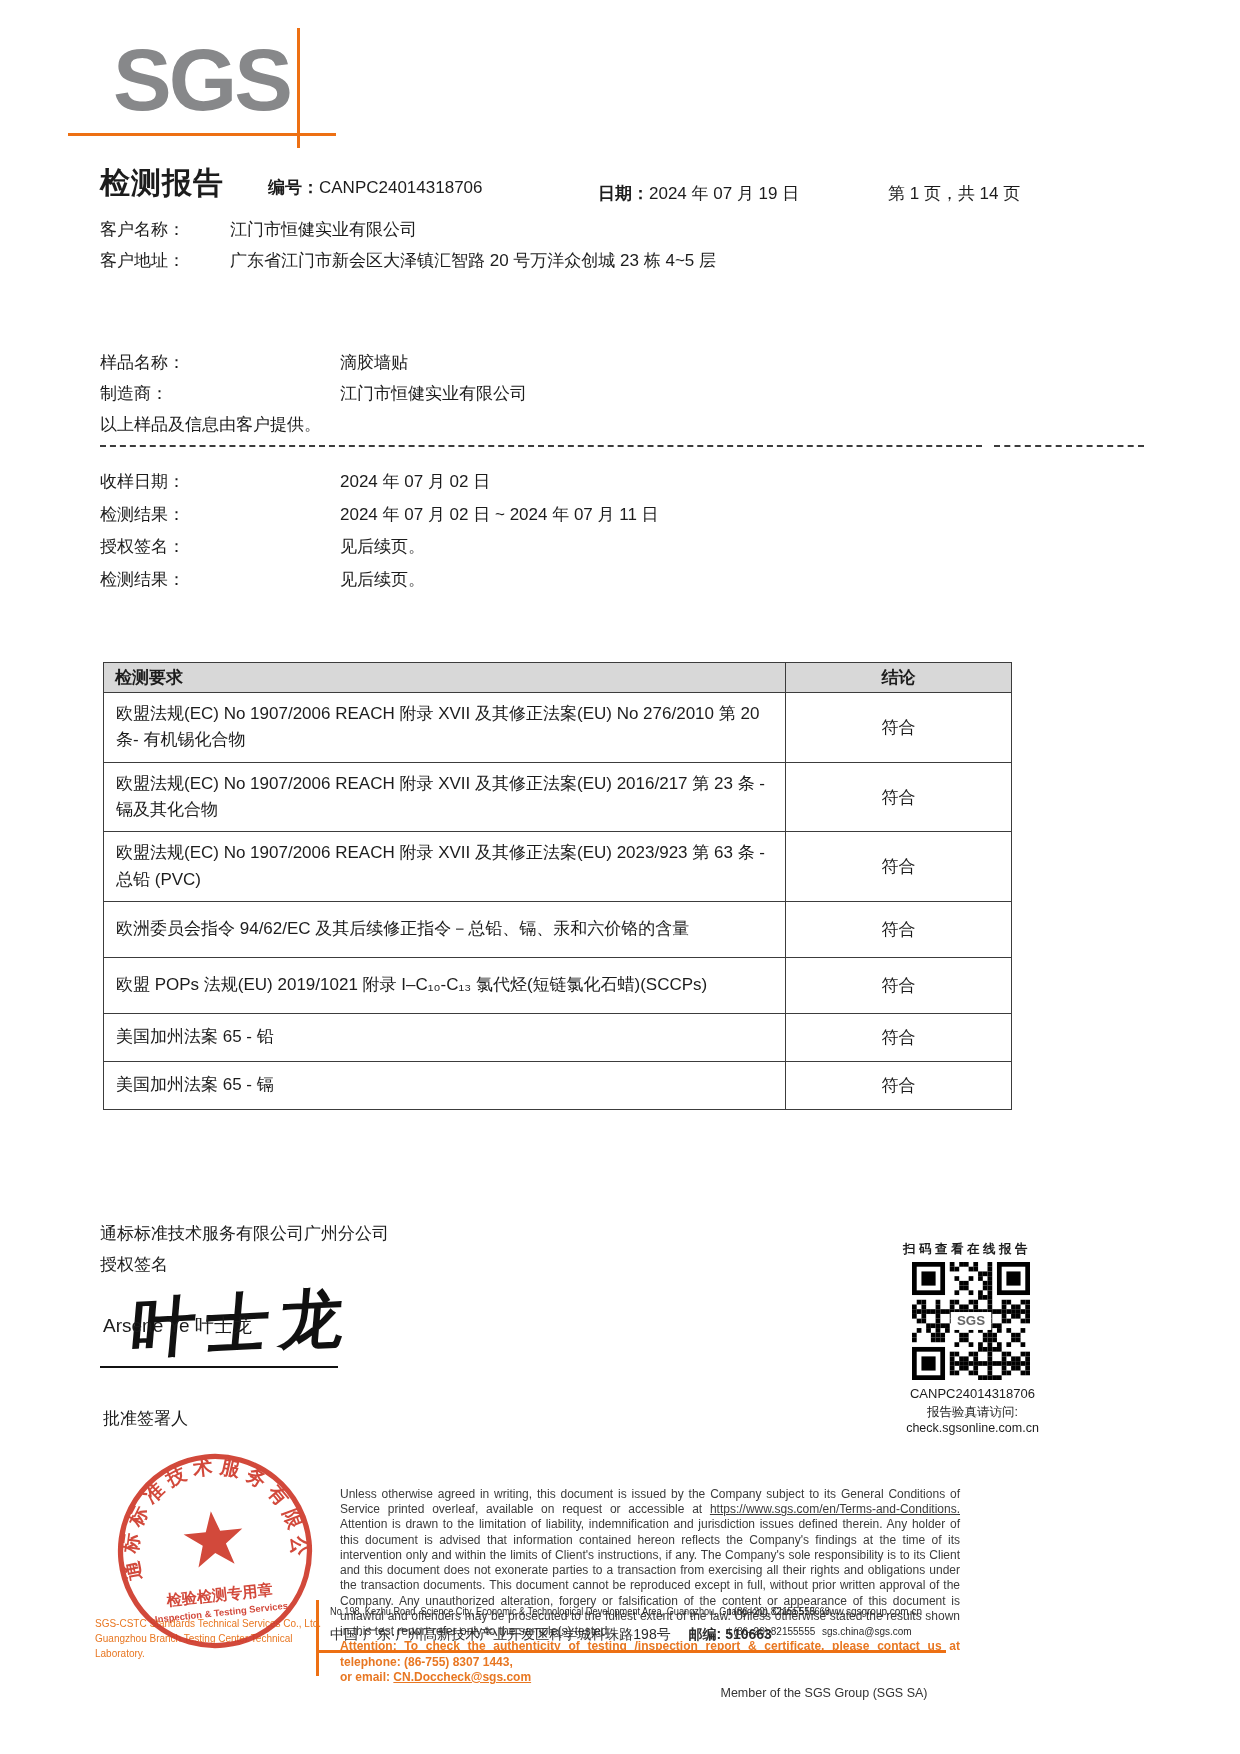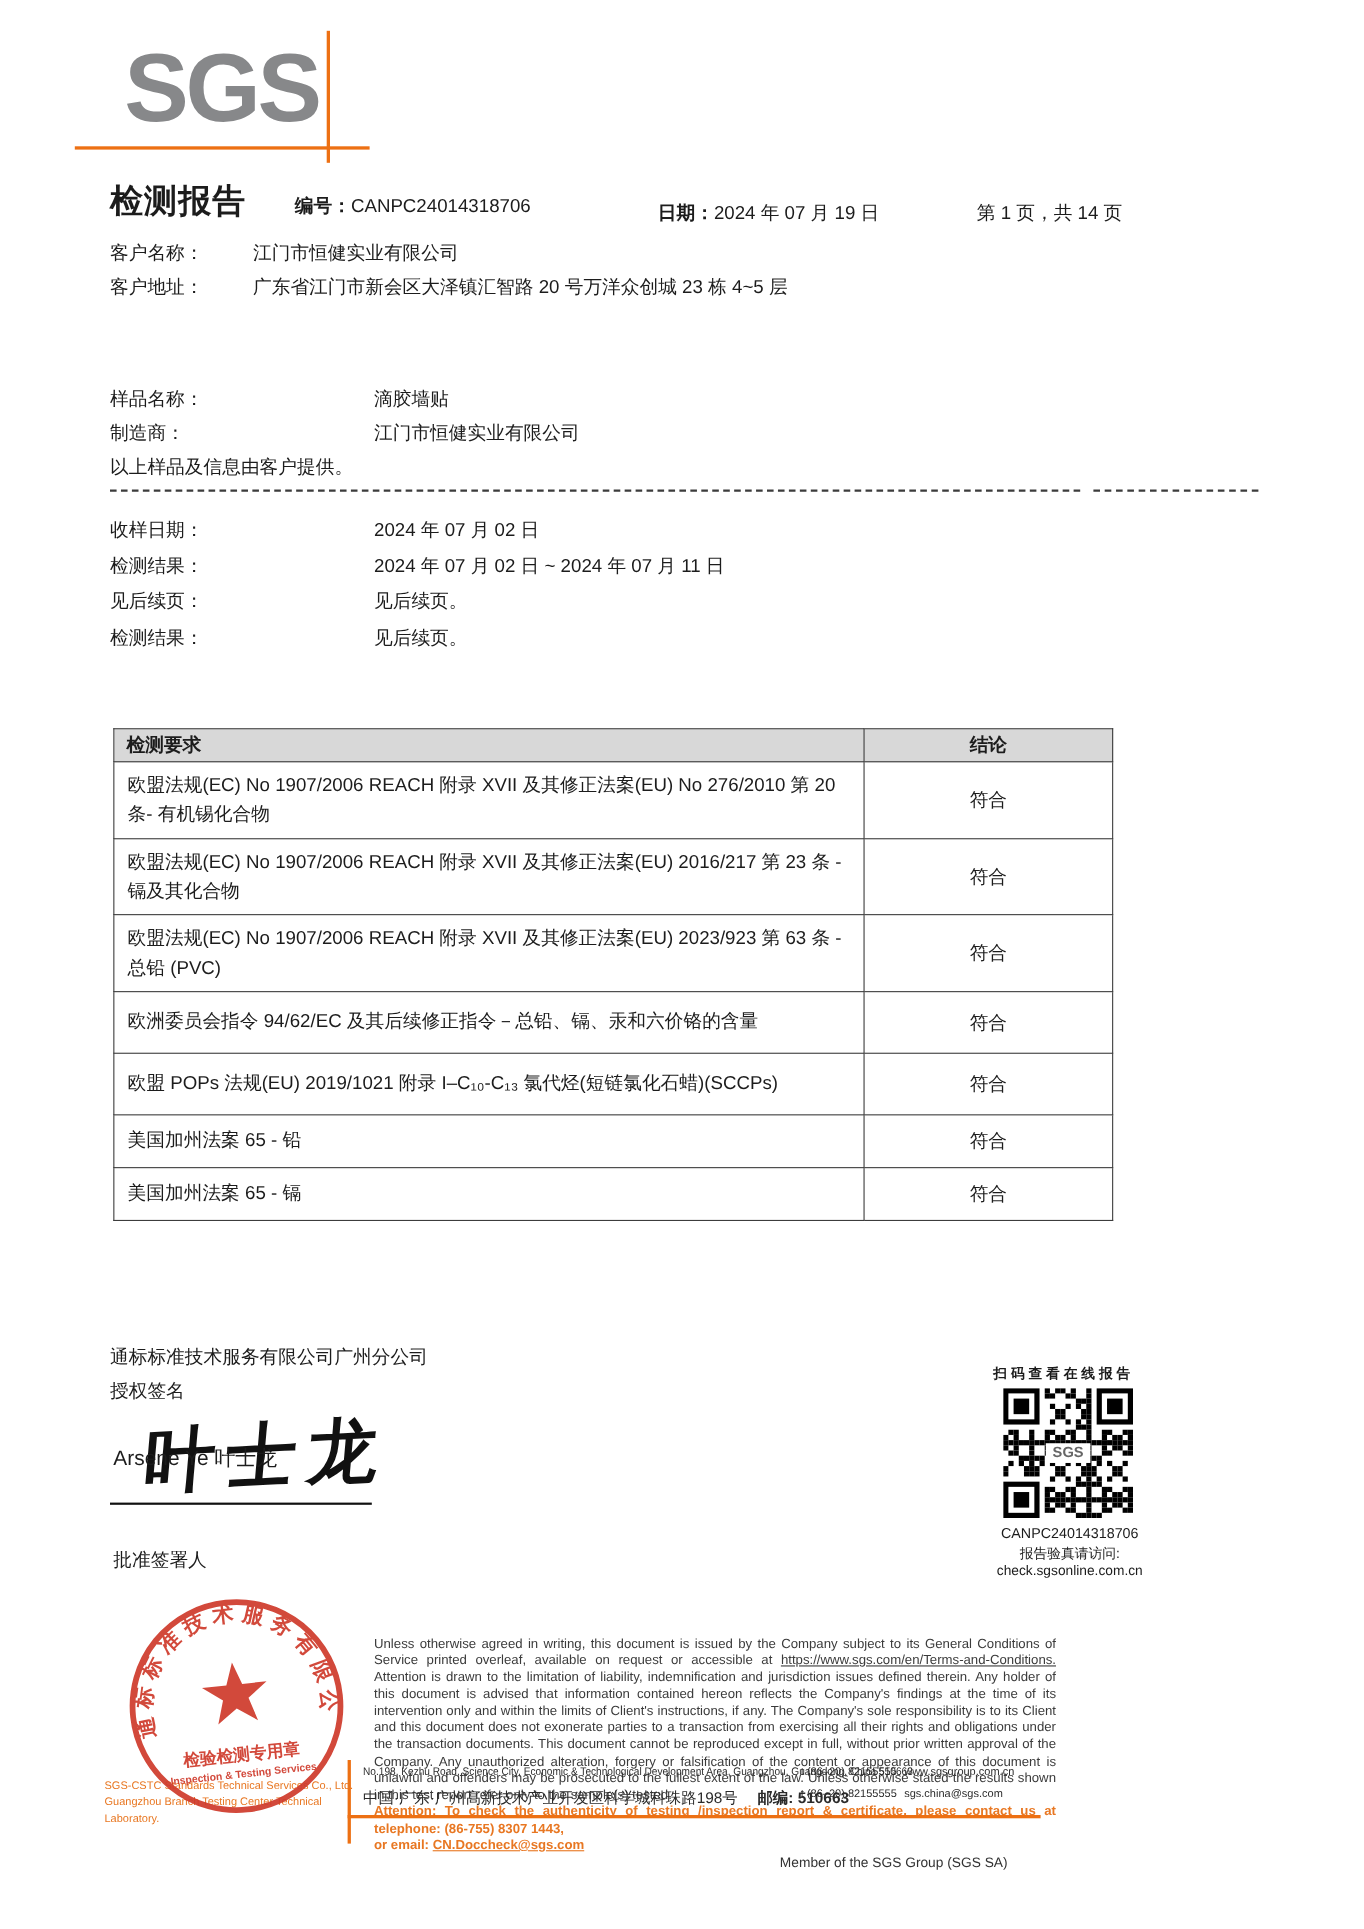--- a/index.html
+++ b/index.html
@@ -77,21 +77,21 @@
   <div class="abs lbl" style="left:100px; top:382px;">制造商：</div>
   <div class="abs val" style="left:340px; top:382px;">江门市恒健实业有限公司</div>
   <div class="abs lbl" style="left:100px; top:413px;">以上样品及信息由客户提供。</div>
 
   <div class="abs dashline" style="left:100px; top:445px; width:882px;"></div>
   <div class="abs dashline" style="left:994px; top:445px; width:150px;"></div>
 
   <div class="abs" style="left:100px; top:470px; width:900px;">
     <div style="height:32.5px;"><span class="lbl" style="display:inline-block; width:240px;">收样日期：</span><span class="val">2024 年 07 月 02 日</span></div>
     <div style="height:32.5px;"><span class="lbl" style="display:inline-block; width:240px;">检测结果：</span><span class="val">2024 年 07 月 02 日 ~ 2024 年 07 月 11 日</span></div>
-    <div style="height:32.5px;"><span class="lbl" style="display:inline-block; width:240px;">见后续页：</span><span class="val">见后续页。</span></div>
+    <div style="height:32.5px;"><span class="lbl" style="display:inline-block; width:240px;">授权签名：</span><span class="val">见后续页。</span></div>
     <div style="height:32.5px;"><span class="lbl" style="display:inline-block; width:240px;">检测结果：</span><span class="val">见后续页。</span></div>
   </div>
 
   <table class="results abs" style="left:103px; top:662px;">
     <thead>
       <tr>
         <th class="req-h">检测要求</th>
         <th class="con-h">结论</th>
       </tr>
     </thead>
@@ -402,15 +402,15 @@
   <div class="abs addr addr-cn" style="left:330px; top:1626px;">
     <span>中国·广东·广州高新技术产业开发区科学城科珠路198号</span>
     <span class="bold" style="margin-left:14px;">邮编: 510663</span>
   </div>
   <div class="abs addr" style="left:728px; top:1626px;">t (86–20) 82155555</div>
   <div class="abs addr" style="left:822px; top:1626px;">sgs.china@sgs.com</div>
 
   <div class="abs orange-vline" style="left:316px; top:1600px; height:76px; width:2.5px;"></div>
   <div class="abs orange-hline" style="left:316px; top:1650px; width:630px; height:2.5px;"></div>
 
-  <div class="abs member" style="left:700px; top:1686px; width:216px; text-align:right;">Member of the SGS Group (SGS SA)</div>
+  <div class="abs member" style="left:716px; top:1686px; width:216px; text-align:center;">Member of the SGS Group (SGS SA)</div>
 
 </div>
 
 </body></html>

